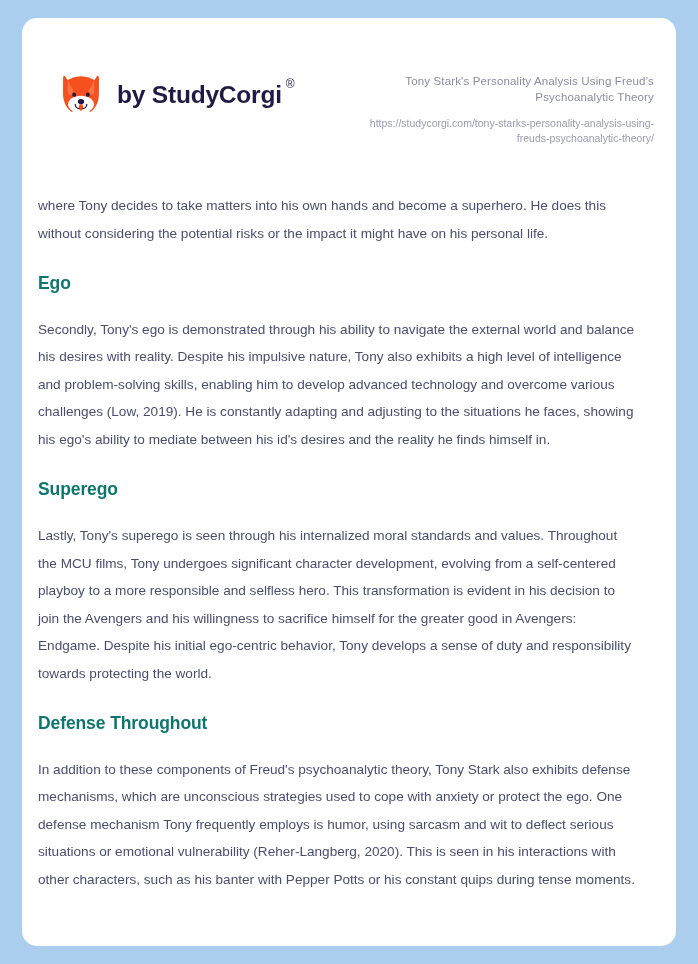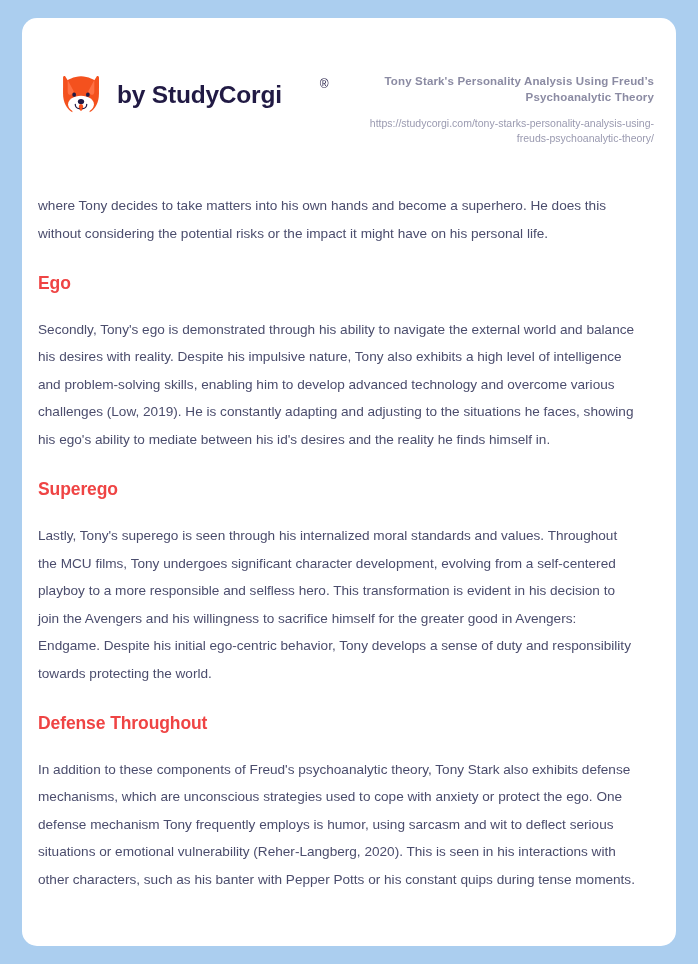--- a/index.html
+++ b/index.html
@@ -48,38 +48,37 @@
     flex: none;
   }
   .brand-word {
     font-size: 24.5px;
     font-weight: bold;
     color: #211a44;
     letter-spacing: -0.2px;
     white-space: nowrap;
     display: flex;
     align-items: flex-start;
-    gap: 34px;
   }
   .brand-reg {
     font-size: 12px;
     font-weight: normal;
     color: #211a44;
     margin-left: 4px;
     position: relative;
     top: -4px;
   }
   .header-meta {
     text-align: right;
     max-width: 300px;
     padding-top: 7px;
   }
   .header-title {
     font-size: 11.5px;
-    font-weight: bold;
+    font-weight: normal;
     color: #8b8ba3;
     line-height: 1.42;
     letter-spacing: 0.15px;
   }
   .header-url {
     font-size: 10.5px;
     color: #9a9ab0;
     line-height: 1.45;
     margin-top: 10px;
     word-break: break-word;
@@ -94,21 +93,21 @@
     color: #4b4d6d;
     margin: 0 0 26px 0;
     max-width: 598px;
   }
   .para:last-child {
     margin-bottom: 18px;
   }
   h2.section-heading {
     font-size: 17.5px;
     font-weight: bold;
-    color: #ef4444;
+    color: #0f766e;
     margin: 0 0 22px 0;
     letter-spacing: -0.1px;
   }
   .sec-gap {
     margin-top: 34px;
   }
 </style>
 </head>
 <body>
 

